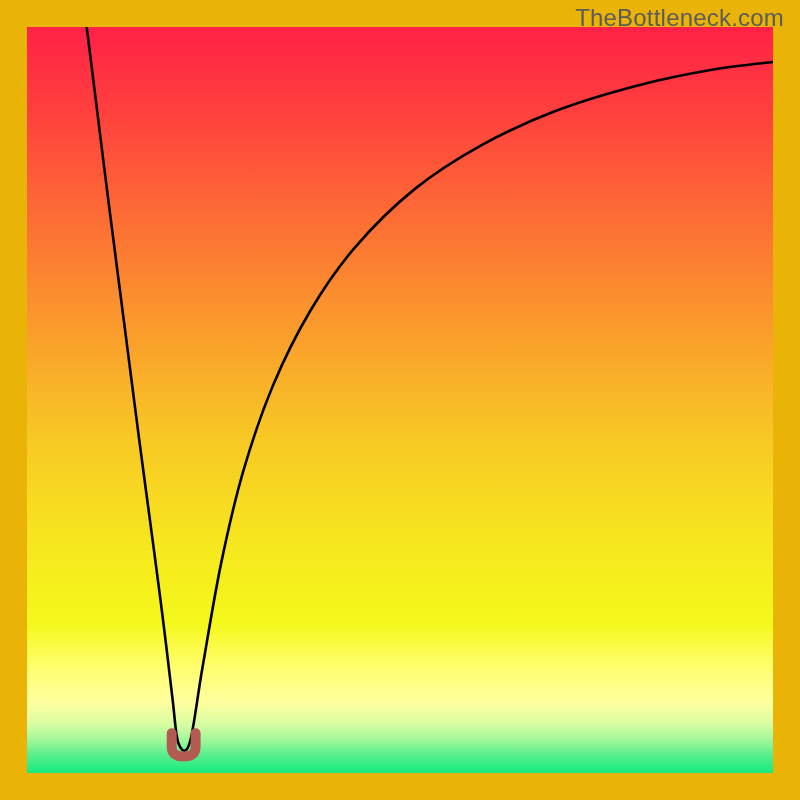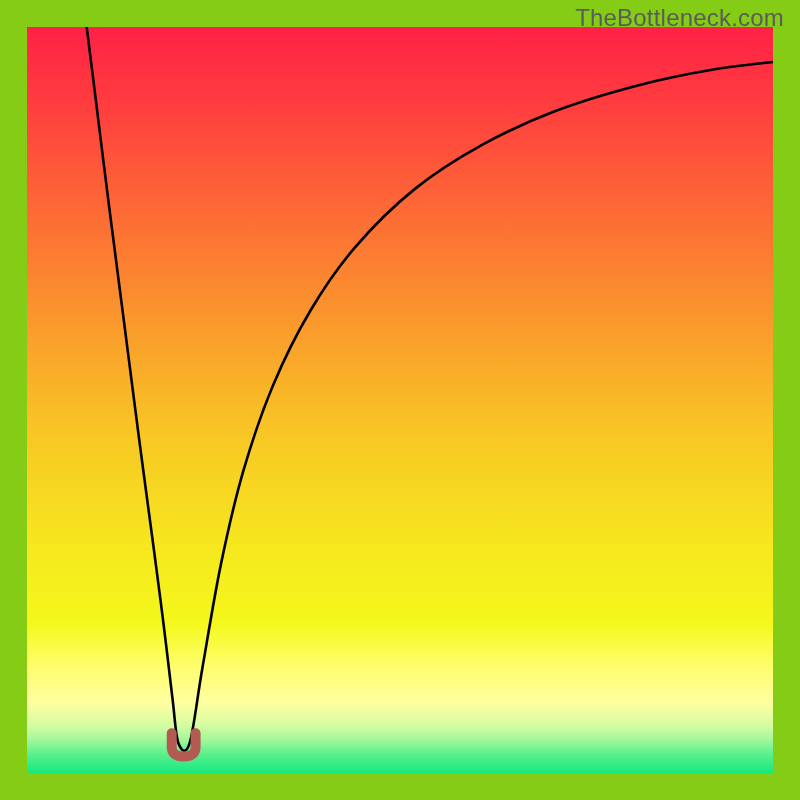--- a/index.html
+++ b/index.html
@@ -9,21 +9,21 @@
     height: 800px;
     background: #000;
     overflow: hidden;
   }
   .frame {
     position: absolute;
     left: 0;
     top: 0;
     width: 800px;
     height: 800px;
-    background: #84cc16;
+    background: #eab308;
   }
   .plot {
     position: absolute;
     left: 27px;
     top: 27px;
     width: 746px;
     height: 746px;
   }
   .watermark {
     position: absolute;

